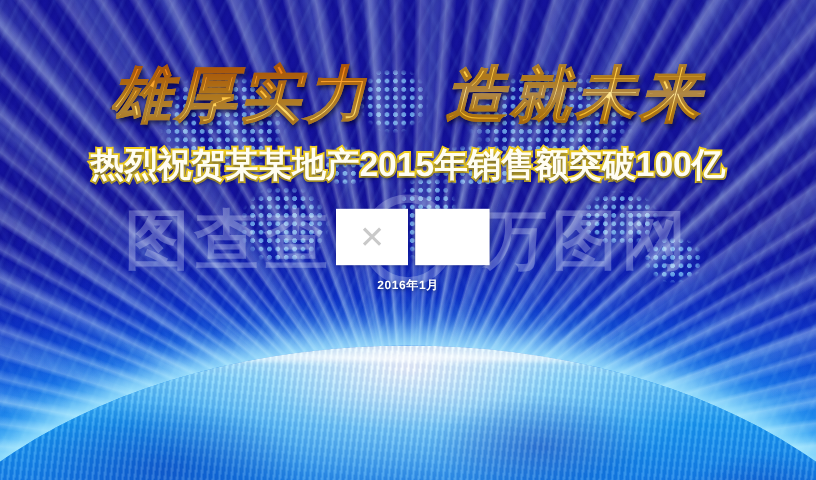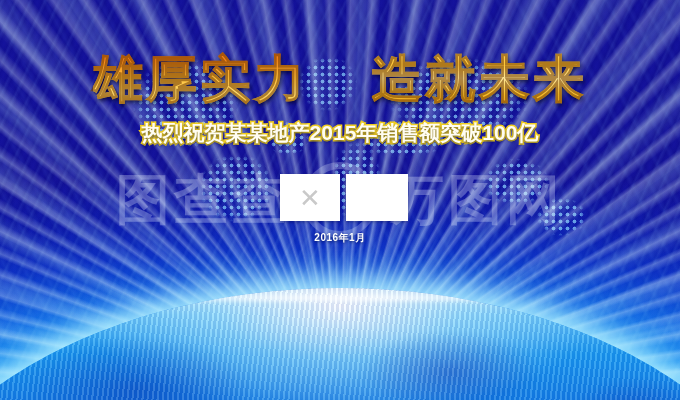--- a/index.html
+++ b/index.html
@@ -135,38 +135,38 @@
   }
   #earthRim{
     position:absolute;left:0;right:0;top:-3px;height:16px;
     background:radial-gradient(ellipse 60% 100% at 50% 100%, rgba(255,255,255,.98), rgba(255,255,255,0) 72%);
     filter:blur(2px);
   }
 
   
   #watermark{
     position:absolute;left:0;right:0;top:160px;height:80px;
-    display:flex;align-items:center;justify-content:center;gap:12px;
+    display:flex;align-items:center;justify-content:center;gap:24px;
     color:rgba(225,235,255,.30);
     font-size:54px;font-weight:700;letter-spacing:4px;
     mix-blend-mode:screen;
     pointer-events:none;
   }
   #watermark .wm-ring{
     width:62px;height:62px;border-radius:50%;
     border:7px solid rgba(225,235,255,.26);
     display:inline-block;
   }
 
   
   #headline{
     position:absolute;left:0;right:0;top:46px;
     text-align:center;
     font-family:"Liberation Serif","DejaVu Serif",serif;
-    font-size:50px;font-weight:700;
+    font-size:50px;font-weight:700;font-style:italic;
     letter-spacing:4px;
     white-space:nowrap;
   }
   #headline .seg{
     display:inline-block;
     background:linear-gradient(to bottom,#ffd86a 0%,#ffc93a 28%,#ffe99a 48%,#f7bf2b 72%,#d88a12 100%);
     -webkit-background-clip:text;background-clip:text;
     color:transparent;
     -webkit-text-stroke:1px rgba(110,55,0,.55);
     filter:drop-shadow(1px 2px 2px rgba(0,0,20,.65));
@@ -174,21 +174,21 @@
   #headline .seg.warm{
     background:linear-gradient(to bottom,#f06a12 0%,#f5881a 22%,#ffc13a 48%,#ffdd6e 70%,#e8a317 100%);
     -webkit-background-clip:text;background-clip:text;
   }
   #headline .gap{display:inline-block;width:30px;}
 
   
   #subheadline{
     position:absolute;left:0;right:0;top:119px;
     text-align:center;
-    font-size:21px;font-weight:700;
+    font-size:28px;font-weight:700;
     letter-spacing:0px;
     white-space:nowrap;
     color:#fffdf2;
     -webkit-text-stroke:3px #f3d020;
     paint-order:stroke fill;
     text-shadow:0 2px 3px rgba(0,10,60,.55);
   }
 
   
   #boxes{

